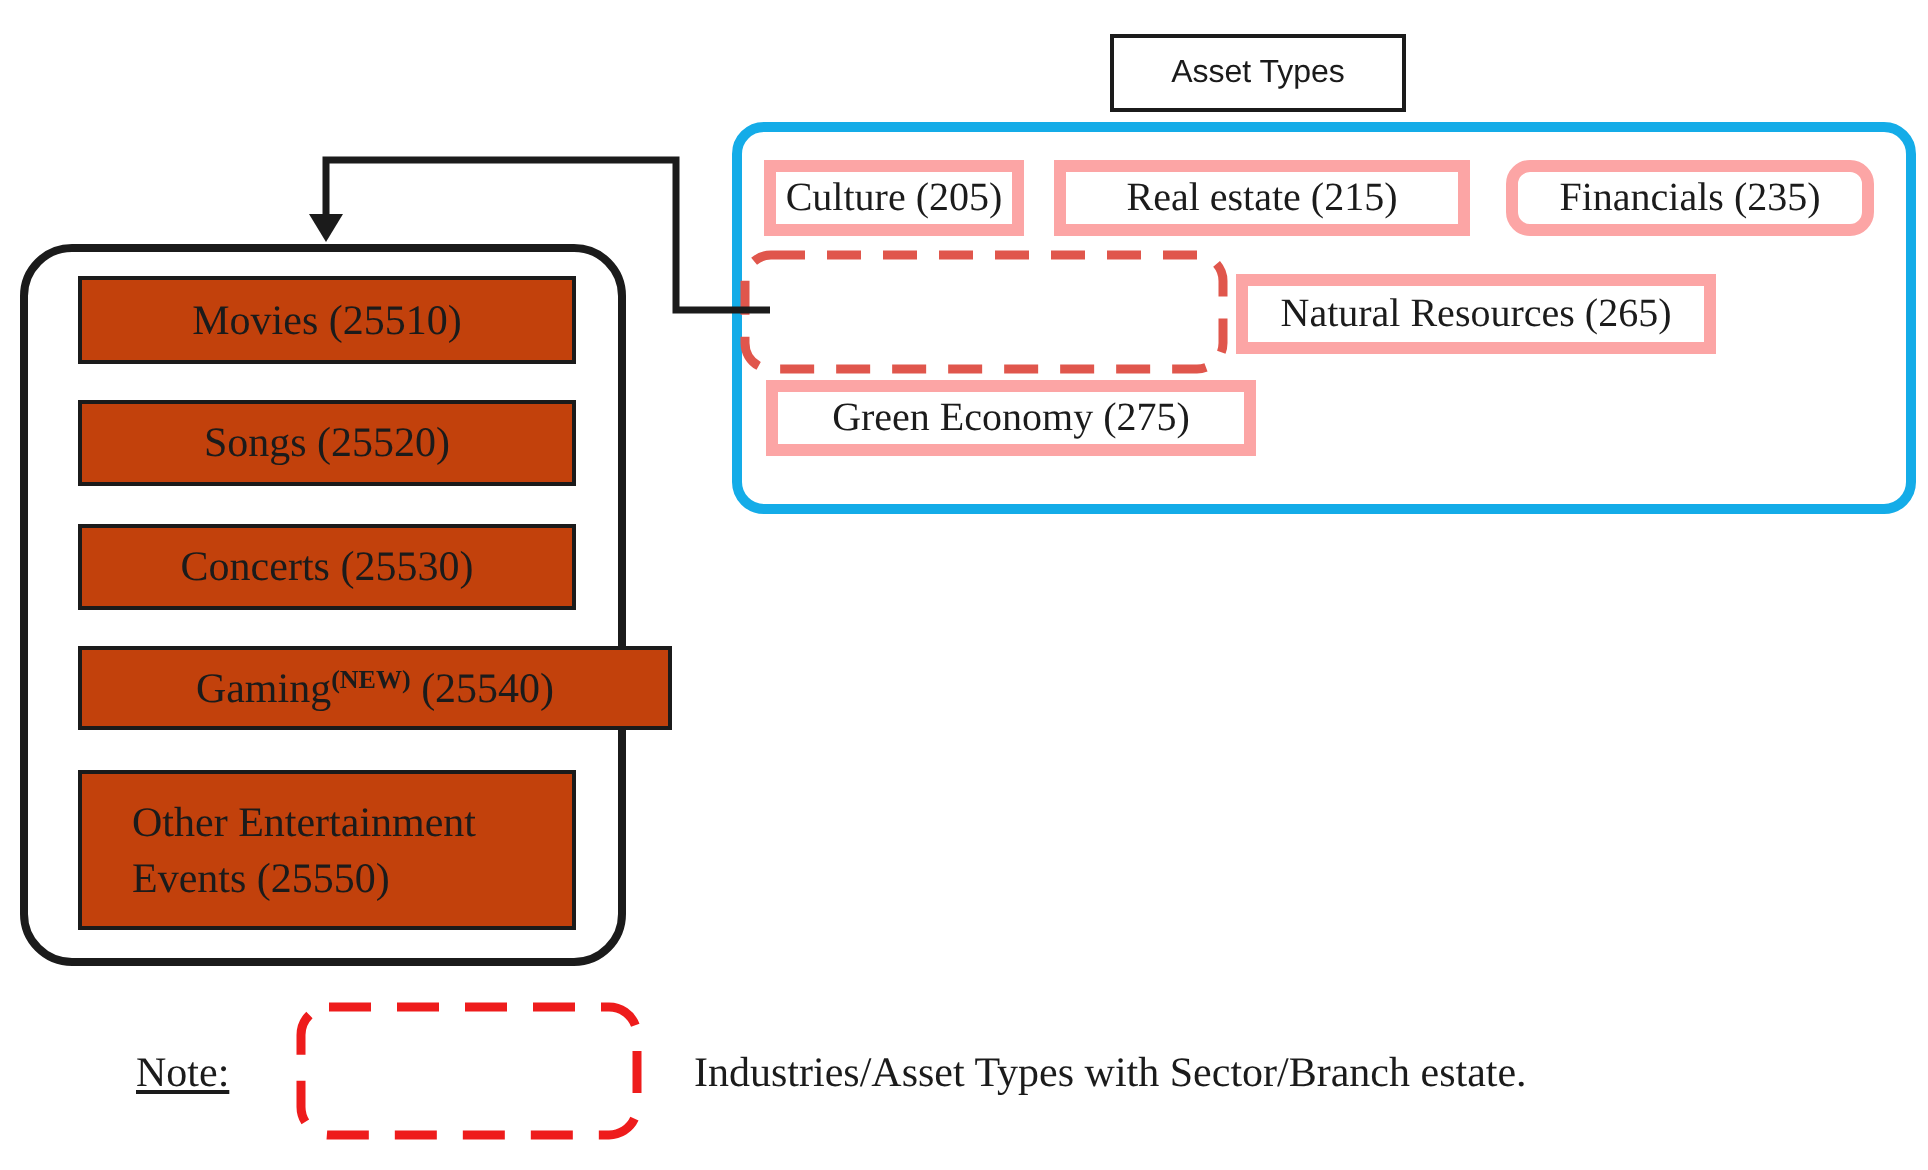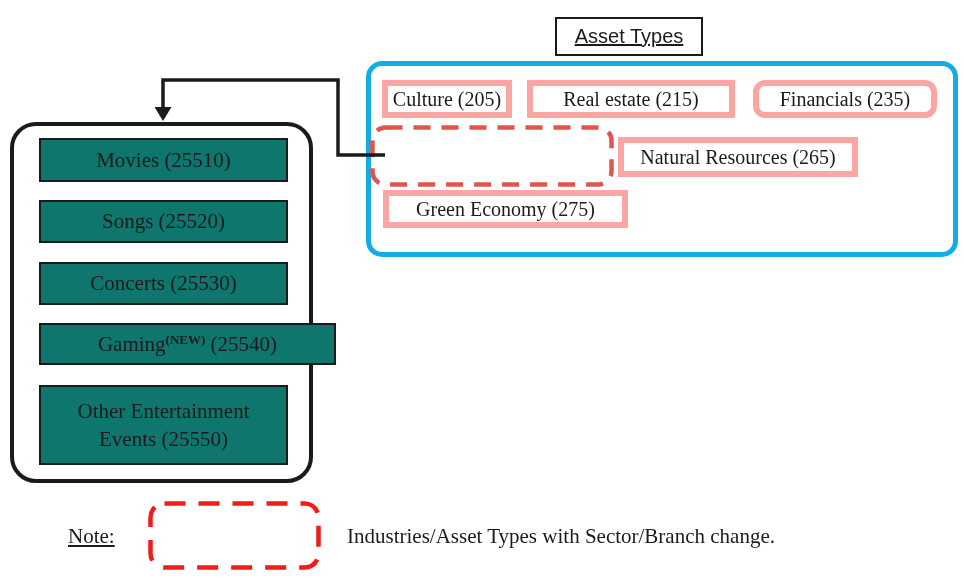--- a/index.html
+++ b/index.html
@@ -19,22 +19,21 @@
   .abs { position: absolute; box-sizing: border-box; }
 
   
   .title-box {
     border: 2px solid #1b1b1b;
     background: #ffffff;
     display: flex;
     align-items: center;
     justify-content: center;
     font-family: "Liberation Sans", sans-serif;
-    font-size: 20px;
-    text-decoration: underline;
+    font-size: 16px;
   }
 
   
   .blue-panel {
     border: 5px solid #14ace8;
     border-radius: 16px;
     background: #ffffff;
   }
 
   
@@ -51,26 +50,26 @@
   
   .industries-panel {
     border: 4px solid #1b1b1b;
     border-radius: 26px;
     background: #ffffff;
   }
 
   
   .industry-box {
     border: 2.5px solid #1b1b1b;
-    background: #0f766e;
+    background: #c2410c;
     display: flex;
     align-items: center;
     justify-content: center;
     font-size: 21px;
-    text-align: center;
+    text-align: left;
     line-height: 1.35;
     padding: 0 25px;
   }
   .industry-box .wrap-text { white-space: normal; }
 
   .sup-new {
     font-size: 13px;
     font-weight: bold;
     position: relative;
     top: -7px;
@@ -139,15 +138,15 @@
     <polyline points="385,155 338,155 338,80 163,80 163,108" fill="none" stroke="#1b1b1b" stroke-width="3.5"></polyline>
     <polygon points="154.5,107 171.5,107 163,121" fill="#1b1b1b"></polygon>
   </svg>
 
   <div class="abs note-text" style="left:68px; top:524px;text-decoration:underline;">Note:</div>
 
   <svg class="abs overlay" style="left:147px; top:500px;" width="176" height="72">
     <rect x="3.5" y="3.5" width="168" height="64" rx="14" ry="14" fill="none" stroke="#ee1c1c" stroke-width="4.5" stroke-dasharray="21 13"></rect>
   </svg>
 
-  <div class="abs note-text" style="left:347px; top:524px;">Industries/Asset Types with Sector/Branch change.</div>
+  <div class="abs note-text" style="left:347px; top:524px;">Industries/Asset Types with Sector/Branch estate.</div>
 
 </div>
 
 </body></html>

